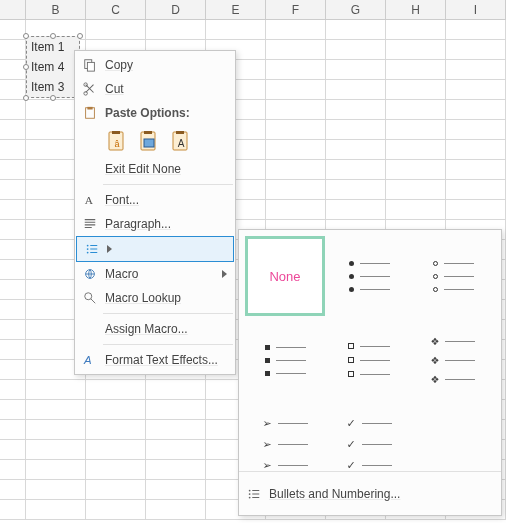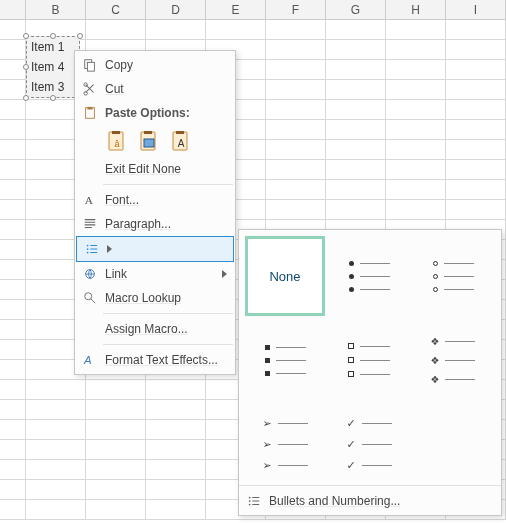--- a/index.html
+++ b/index.html
@@ -76,32 +76,32 @@
   .bulletgrid {
     display: grid; grid-template-columns: repeat(3, 80px); grid-template-rows: repeat(3, 80px);
     gap: 4px;
   }
   .bulletcell {
     display: flex; flex-direction: column; align-items: center; justify-content: center;
     gap: 8px;
   }
   .bulletcell.none {
     border: 3px solid #8fd4b8; background: #fff;
-    color: #0c4a6e; font-size: 13px;
+    color: #ec4899; font-size: 13px;
   }
   .bulletline {
     display: flex; align-items: center; gap: 6px;
   }
   .bline { width: 30px; height: 1px; background: #888; }
   .bm-dot { width: 5px; height: 5px; border-radius: 50%; background: #333; }
   .bm-odot { width: 5px; height: 5px; border-radius: 50%; border: 1px solid #333; }
   .bm-sq { width: 5px; height: 5px; background: #333; }
   .bm-osq { width: 6px; height: 6px; border: 1px solid #333; }
   .flyfoot {
-    position: absolute; bottom: 0; left: 0; right: 0; height: 30px;
+    position: absolute; bottom: 0; left: 0; right: 0; height: 44px;
     border-top: 1px solid #e0e0e0; display: flex; align-items: center;
     padding-left: 8px; gap: 8px; margin-top: 32px;
   }
   .flyfoot .label { text-decoration: underline; text-decoration-color: rgba(0,0,0,0.07); }
   svg { display: block; }
 </style>
 </head>
 <body>
 
 <div class="sheet">
@@ -492,21 +492,21 @@
     </span>
     <span class="arrow"></span>
   </div>
   <div class="menuitem">
     <span class="icon">
       <svg width="14" height="14" viewBox="0 0 16 16">
           <circle cx="8" cy="8" r="5" fill="none" stroke="#3b78b5"></circle>
           <path d="M3 8h10M8 3c2 2 2 8 0 10M8 3c-2 2-2 8 0 10" stroke="#3b78b5" fill="none"></path>
         </svg>
     </span>
-    <span class="label">Link</span>
+    <span class="label">Macro</span>
     <span class="arrow"></span>
   </div>
   <div class="menuitem">
     <span class="icon">
       <svg width="14" height="14" viewBox="0 0 16 16">
           <circle cx="6" cy="6" r="4" fill="none" stroke="#666"></circle>
           <path d="M9 9l5 5" stroke="#666"></path>
         </svg>
     </span>
     <span class="label">Macro Lookup</span>

